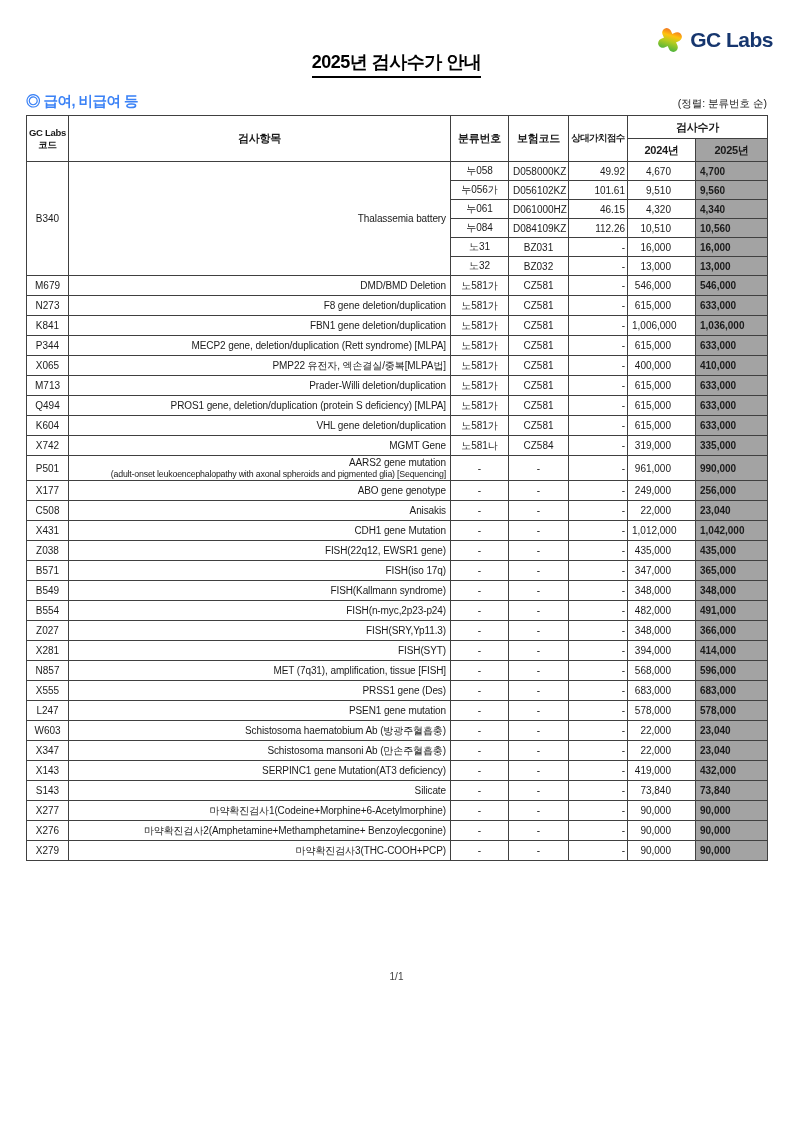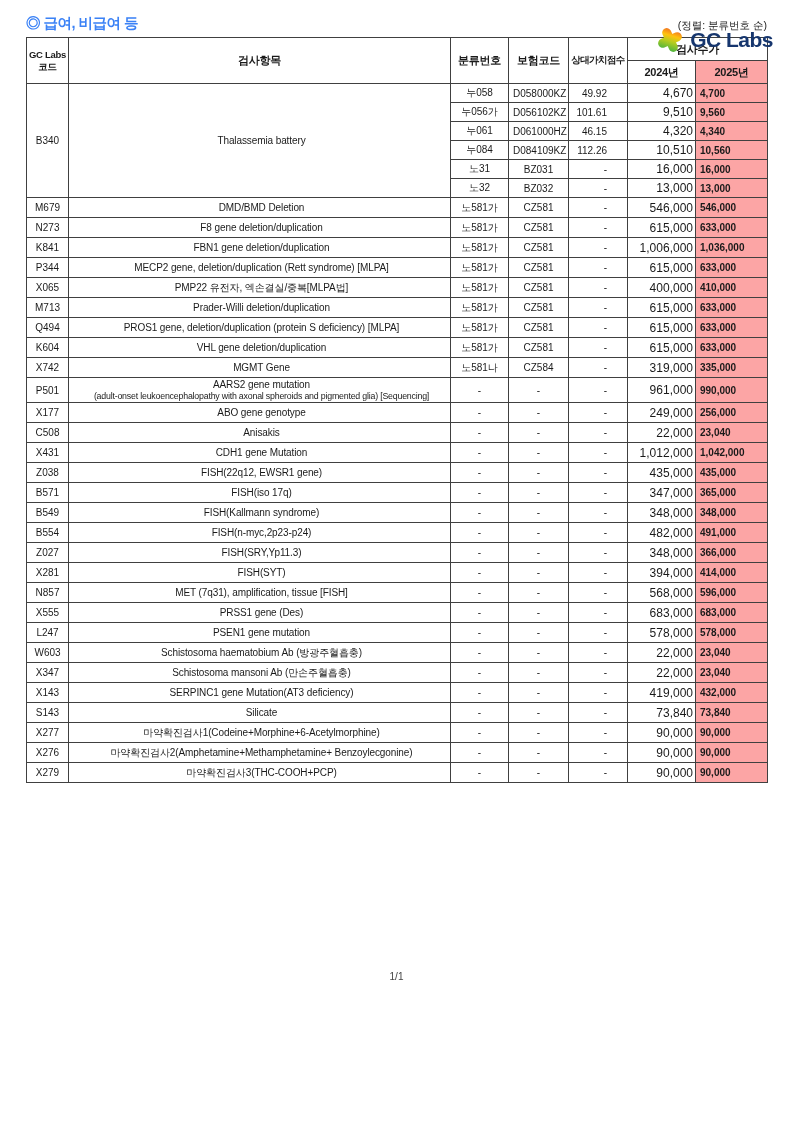--- a/index.html
+++ b/index.html
@@ -29,27 +29,27 @@
   th, td { border:1px solid #404040; font-size:10.5px; vertical-align:middle; }
   table { border:1.5px solid #333; }
   thead th { font-weight:bold; text-align:center; padding:3px 1px; font-size:11px; letter-spacing:-0.3px; }
   thead tr { height:23px; }
   .th-code { font-size:9.5px; line-height:1.25; }
   .th-score { font-size:9.5px; letter-spacing:-0.6px; }
   td { padding:1px 4px; }
   .std-row td { height:20px; }
   .sub-row td { height:19px; }
   .col-code  { text-align:center; font-size:10px; }
-  .col-item  { text-align:center; padding-left:8px; font-size:10px; letter-spacing:-0.1px;margin-left:20px; }
+  .col-item  { text-align:right; padding-left:8px; font-size:10px; letter-spacing:-0.1px;margin-left:20px; }
   .col-class { text-align:center; font-size:10px; }
   .col-ins   { text-align:center; font-size:10px; }
-  .col-score { text-align:right; padding-right:20px; font-size:10px; }
-  .col-y2024 { text-align:right; padding-right:2px; font-size:12px; }
+  .col-score { text-align:right; padding-right:2px; font-size:10px; }
+  .col-y2024 { text-align:right; padding-right:24px; font-size:10px; }
   .col-y2025 { text-align:left; padding-right:17px; font-size:10px; font-weight:bold; }
-  .hl { background:#fca5a5; }
+  .hl { background:#a3a3a3; }
   .item-line2 { font-size:8.8px; letter-spacing:-0.2px; margin-top:1px; }
   
   .footer { position:absolute; bottom:42px; left:0; width:100%; text-align:center; font-size:10px; color:#444; }
 </style>
 </head>
 <body>
 
 <div class="page">
 
   <div class="logo">
@@ -63,20 +63,23 @@
         </linearGradient>
       </defs>
       <g transform="rotate(-24 20 20)">
         <rect x="13.5" y="2" width="13" height="36" rx="6.5" fill="url(#gcgrad)"></rect>
         <rect x="2" y="13.5" width="36" height="13" rx="6.5" fill="url(#gcgrad)"></rect>
       </g>
     </svg>
     <span class="logo-text">GC Labs</span>
   </div>
 
+  <div class="title-wrap">
+    <span class="doc-title">2025년 검사수가 안내</span>
+  </div>
 
   <div class="section-bar">
     <span class="section-title">◎ 급여, 비급여 등</span>
     <span class="sort-note">(정렬: 분류번호 순)</span>
   </div>
 
   <table>
     <colgroup>
       <col style="width:42px">
         <col style="width:382px">

